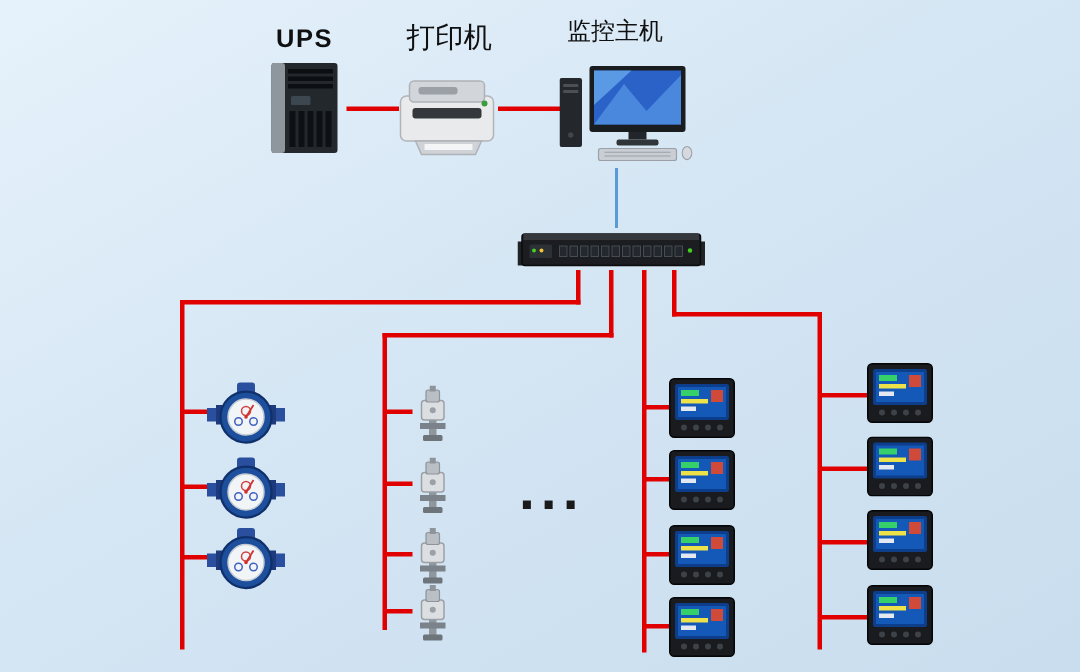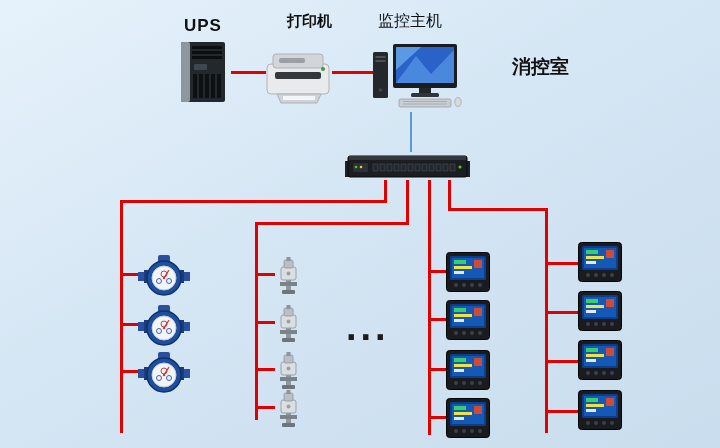--- a/index.html
+++ b/index.html
@@ -3,21 +3,21 @@
 <meta charset="utf-8">
 <style>
   html,body{margin:0;padding:0;}
   .stage{
     position:relative;width:720px;height:448px;overflow:hidden;
     background:linear-gradient(150deg,#e6f2fb 0%,#d5e6f4 45%,#c9ddee 100%);
     font-family:"Liberation Sans",sans-serif;
   }
   .lbl{position:absolute;color:#101010;white-space:nowrap;}
   .lbl-ups{left:184px;top:16px;font-size:17px;font-weight:600;letter-spacing:1px;}
-  .lbl-printer{left:287px;top:12px;font-size:15px;font-weight:700;}
+  .lbl-printer{left:271px;top:12px;font-size:19px;font-weight:400;}
   .lbl-host{left:378px;top:11px;font-size:16px;font-weight:400;}
   .lbl-room{left:512px;top:54px;font-size:19px;font-weight:700;}
   .line{position:absolute;background:#e10000;}
   .h{height:3px;} .v{width:3px;}
   .blue-line{position:absolute;background:#5b9bd5;width:2px;}
   .dev{position:absolute;}
   .dev svg{display:block;width:100%;height:100%;}
   .ellipsis{position:absolute;left:346px;top:308px;font-size:38px;font-weight:700;
     color:#1a1a1a;letter-spacing:4px;line-height:1;}
 </style>
@@ -127,21 +127,20 @@
           <circle cx="18" cy="33" r="2" fill="#3c4248"></circle>
         <circle cx="26" cy="33" r="2" fill="#3c4248"></circle>
           <circle cx="34" cy="33" r="2" fill="#3c4248"></circle>
       </symbol>
     </defs>
   </svg>
 
   <div class="lbl lbl-ups">UPS</div>
   <div class="lbl lbl-printer">打印机</div>
   <div class="lbl lbl-host">监控主机</div>
-  <div class="lbl lbl-room">消控室</div>
 
   <div class="dev" style="left:180px;top:40px;width:52px;height:64px">
       <svg viewBox="0 0 52 64">
         <use href="#sym-ups"></use>
       </svg>
     </div>
   <div class="line h" style="left:231px;top:71px;width:35px"></div>
   <div class="dev" style="left:265px;top:50px;width:68px;height:56px">
       <svg viewBox="0 0 68 56">
         <use href="#sym-printer"></use>

